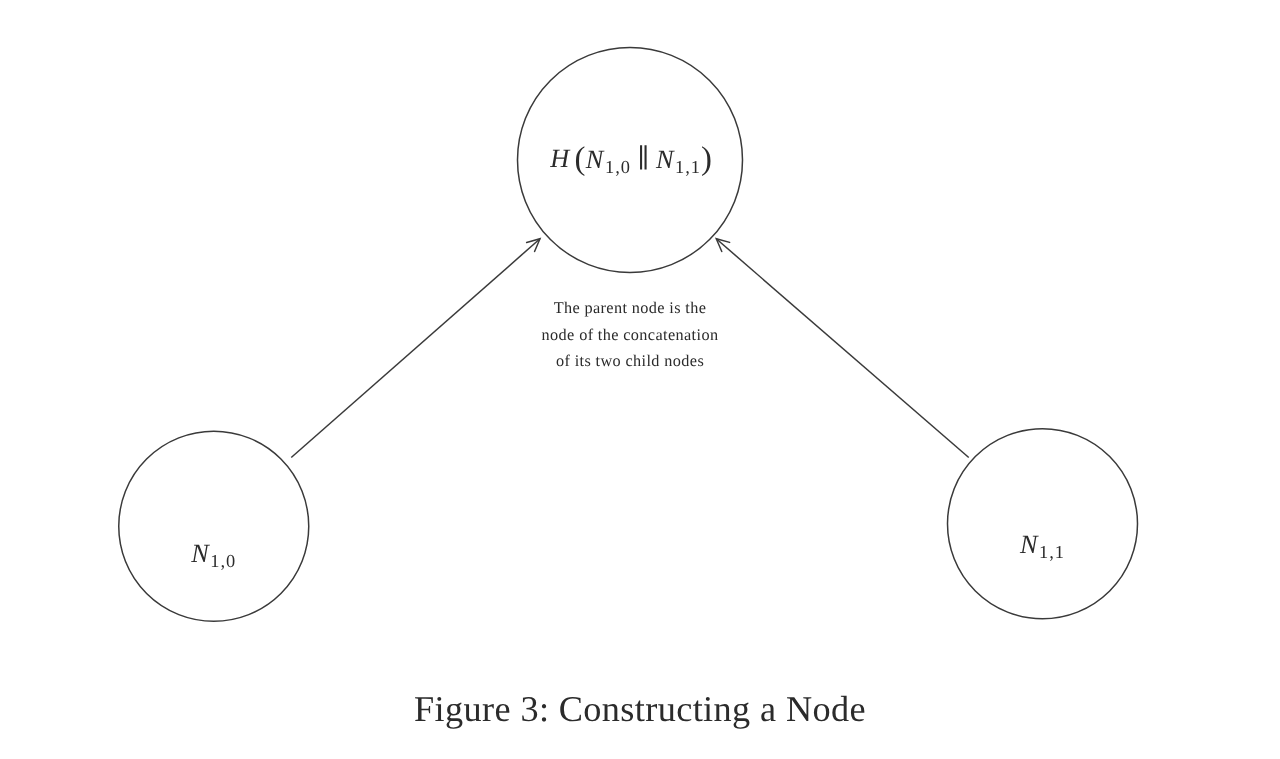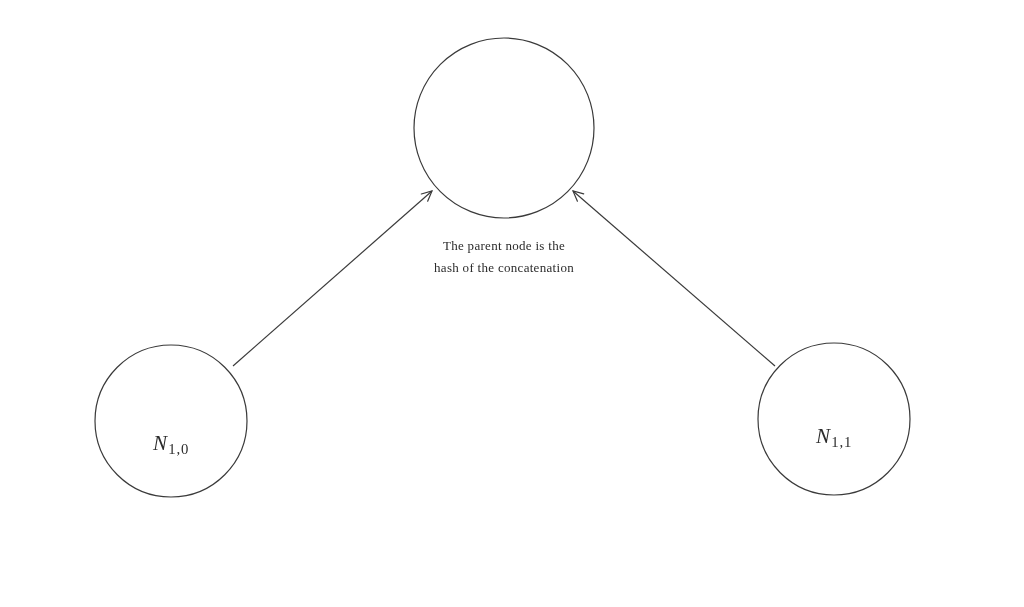--- a/index.html
+++ b/index.html
@@ -101,24 +101,27 @@
     </defs>
 
     <circle class="node-circle" cx="504" cy="128" r="90"></circle>
     <circle class="node-circle" cx="171" cy="421" r="76"></circle>
     <circle class="node-circle" cx="834" cy="419" r="76"></circle>
 
     <line class="edge" x1="233" y1="366" x2="432" y2="191" marker-end="url(#arrowhead)"></line>
     <line class="edge" x1="775" y1="366" x2="573" y2="191" marker-end="url(#arrowhead)"></line>
   </svg>
 
+  <div class="node-label parent-label"><span class="mi hash-fn">H</span><span class="paren">(</span><span class="mi">N</span><span class="msub">1,0</span><span class="op">∥</span><span class="mi">N</span><span class="msub">1,1</span><span class="paren">)</span></div>
 
   <div class="node-label left-label"><span class="mi">N</span><span class="msub">1,0</span></div>
 
   <div class="node-label right-label"><span class="mi">N</span><span class="msub">1,1</span></div>
 
   <div class="annotation">
     <div>The parent node is the</div>
-    <div>hash of the concatenation</div>
+    <div>node of the concatenation</div>
+    <div>of its two child nodes</div>
   </div>
 
+  <div class="caption">Figure 3: Constructing a Node</div>
 
 </div>
 
 </body></html>

